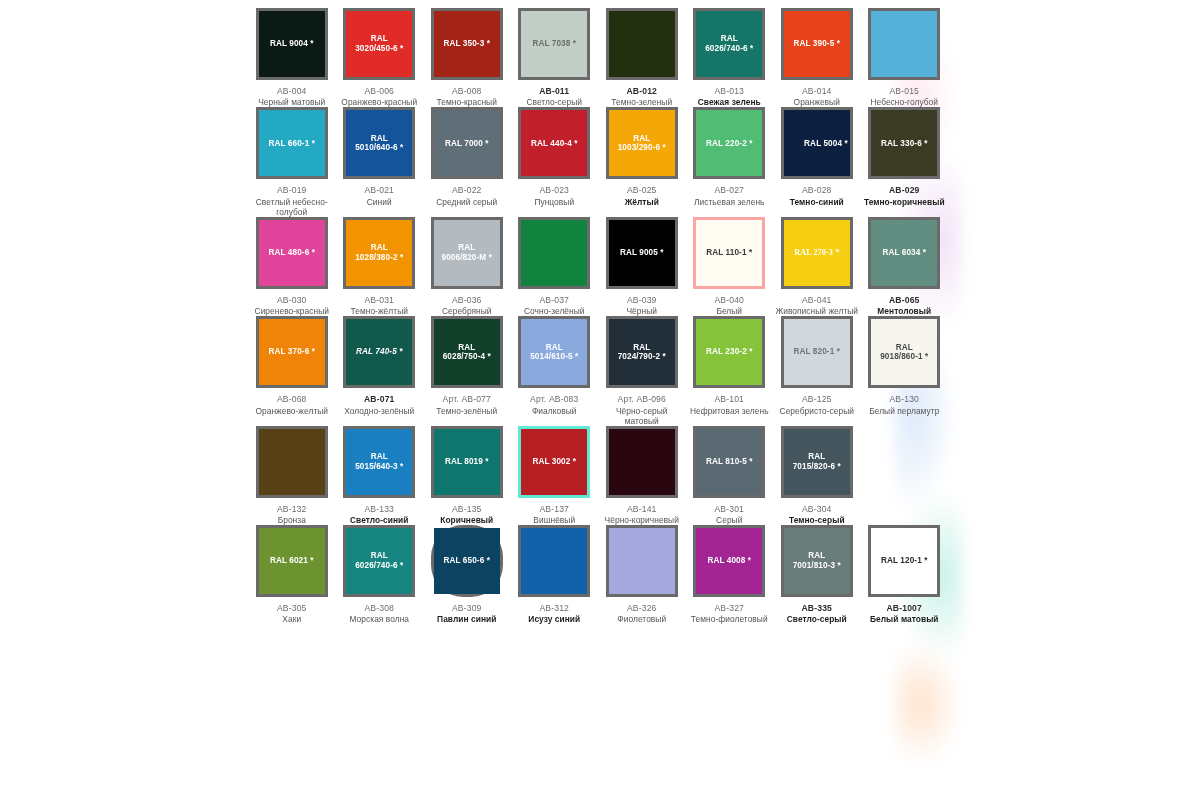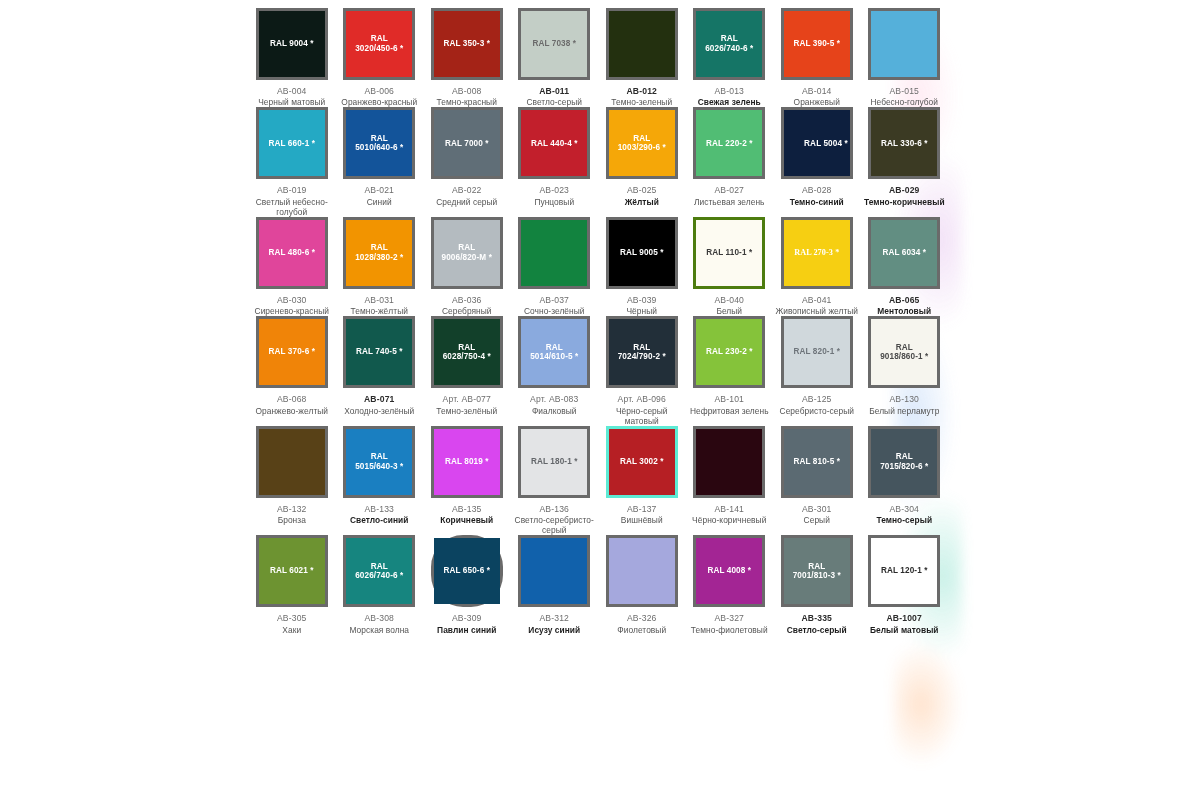--- a/index.html
+++ b/index.html
@@ -373,21 +373,21 @@
                 <span>RAL 9005 *</span>
               </div>
             </div>
           </div>
           <div class="caption">
             <div class="code">АВ-039</div>
             <div class="name">Чёрный</div>
           </div>
         </div>
         <div class="cell">
-          <div class="swatch-wrap" style="background: #4d7c0f;">
+          <div class="swatch-wrap" style="background: #fca5a5;">
             <div class="swatch" style="background: rgb(253, 251, 242); color: rgb(58, 58, 58);">
               <div>
                 <span>RAL 110-1 *</span>
               </div>
             </div>
           </div>
           <div class="caption">
             <div class="code">АВ-040</div>
             <div class="name">Белый</div>
           </div>
@@ -427,21 +427,21 @@
                 <span>RAL 370-6 *</span>
               </div>
             </div>
           </div>
           <div class="caption">
             <div class="code">АВ-068</div>
             <div class="name">Оранжево-желтый</div>
           </div>
         </div>
         <div class="cell">
-          <div class="swatch-wrap" style="background: rgb(106, 106, 106);">
+          <div class="swatch-wrap" style="background: rgb(106, 106, 106); font-style: italic;">
             <div class="swatch" style="background: rgb(17, 89, 77); color: rgb(255, 255, 255);">
               <div>
                 <span>RAL 740-5 *</span>
               </div>
             </div>
           </div>
           <div class="caption">
             <div class="code bold">АВ-071</div>
             <div class="name">Холодно-зелёный</div>
           </div>
@@ -550,42 +550,29 @@
               </div>
             </div>
           </div>
           <div class="caption">
             <div class="code">АВ-133</div>
             <div class="name bold">Светло-синий</div>
           </div>
         </div>
         <div class="cell">
           <div class="swatch-wrap" style="background: rgb(106, 106, 106);">
-            <div class="swatch" style="background: #d946ef; color: rgb(255, 255, 255); text-align: right;">
+            <div class="swatch" style="background: #0f766e; color: rgb(255, 255, 255); text-align: right;">
               <div>
                 <span>RAL 8019 *</span>
               </div>
             </div>
           </div>
           <div class="caption">
             <div class="code">АВ-135</div>
             <div class="name bold">Коричневый</div>
-          </div>
-        </div>
-        <div class="cell">
-          <div class="swatch-wrap" style="background: rgb(106, 106, 106);">
-            <div class="swatch" style="background: rgb(227, 228, 230); color: rgb(99, 102, 106);">
-              <div>
-                <span>RAL 180-1 *</span>
-              </div>
-            </div>
-          </div>
-          <div class="caption">
-            <div class="code">АВ-136</div>
-            <div class="name">Светло-серебристо-серый</div>
           </div>
         </div>
         <div class="cell">
           <div class="swatch-wrap" style="background: #5eead4;">
             <div class="swatch" style="background: rgb(182, 31, 36); color: rgb(255, 255, 255);">
               <div>
                 <span>RAL 3002 *</span>
               </div>
             </div>
           </div>

